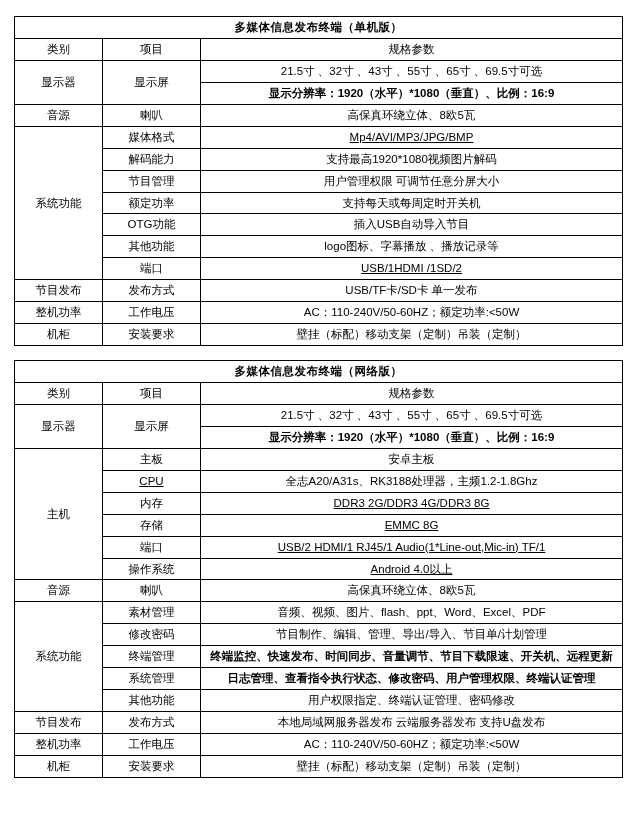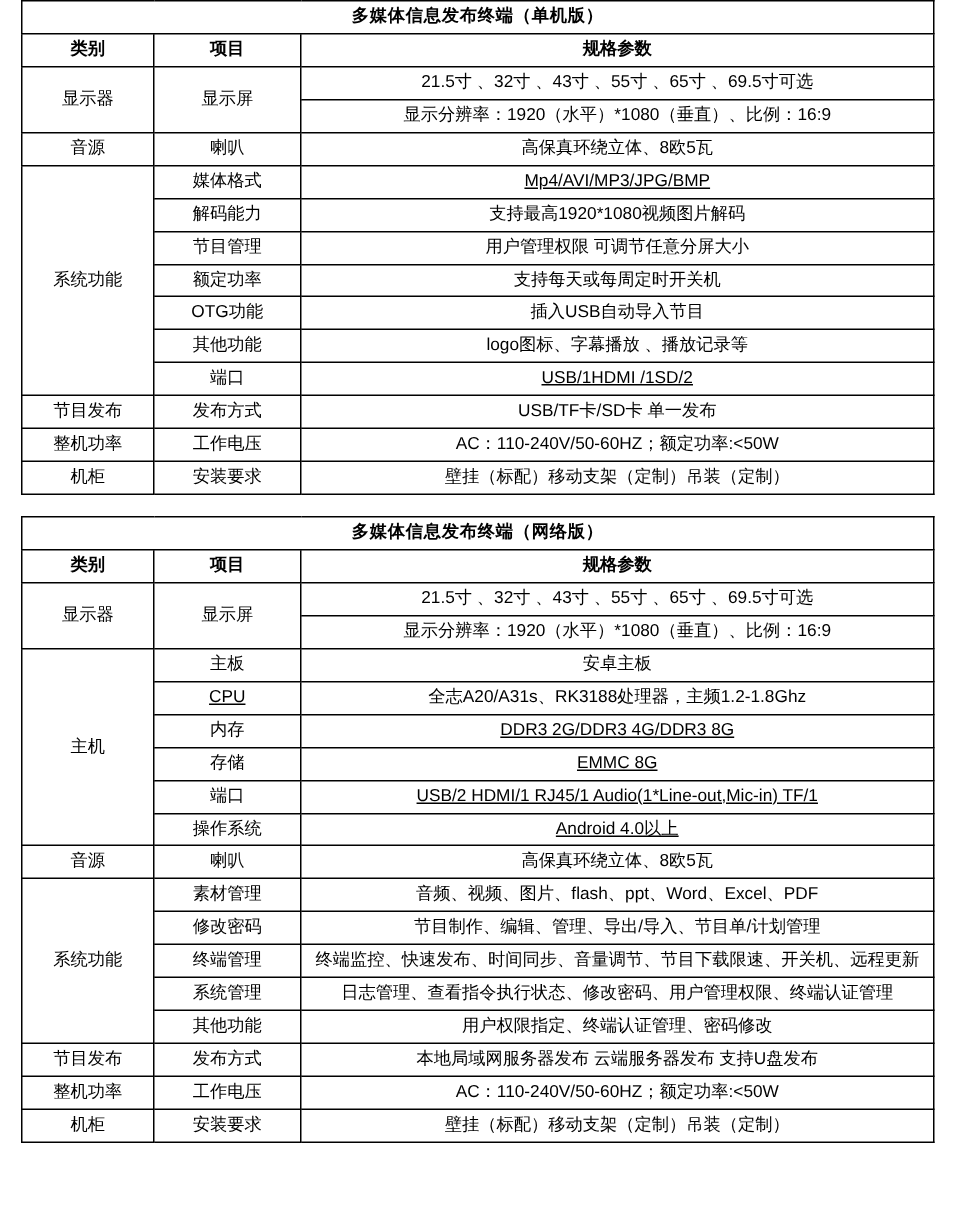--- a/index.html
+++ b/index.html
@@ -11,21 +11,21 @@
     width: 637px;
     height: 819px;
     font-family: "Liberation Sans", sans-serif;
     color: #000000;
     -webkit-font-smoothing: antialiased;
   }
   .page {
     width: 637px;
     height: 819px;
     box-sizing: border-box;
-    padding: 0 14px 0 14px;
+    padding: 16px 14px 0 14px;
   }
   table.spec {
     border-collapse: collapse;
     width: 609px;
     table-layout: fixed;
     border: 1.5px solid #000;
   }
   table.spec + table.spec {
     margin-top: 14px;
   }
@@ -39,36 +39,37 @@
     font-family: "Liberation Sans", sans-serif;
   }
   .title-cell {
     font-size: 14.5px;
     font-weight: bold;
     padding: 6px 2px;
     letter-spacing: 0.5px;
   }
   .hdr {
     font-size: 13px;
-    font-weight: bold;
+    font-weight: normal;
     margin-top: 24px;
   }
   .big {
     font-size: 13px;
   }
   .cat {
     font-size: 13px;
   }
   .mono {
     font-family: "Liberation Mono", monospace;
     font-size: 11px;
     text-decoration: underline;
   }
   .sub {
     font-size: 11px;
+    font-weight: bold;
   }
   .c1 { width: 88px; }
   .c2 { width: 98px; }
   .c3 { width: auto; }
 </style>
 </head>
 <body>
 
 <div class="page">
 

